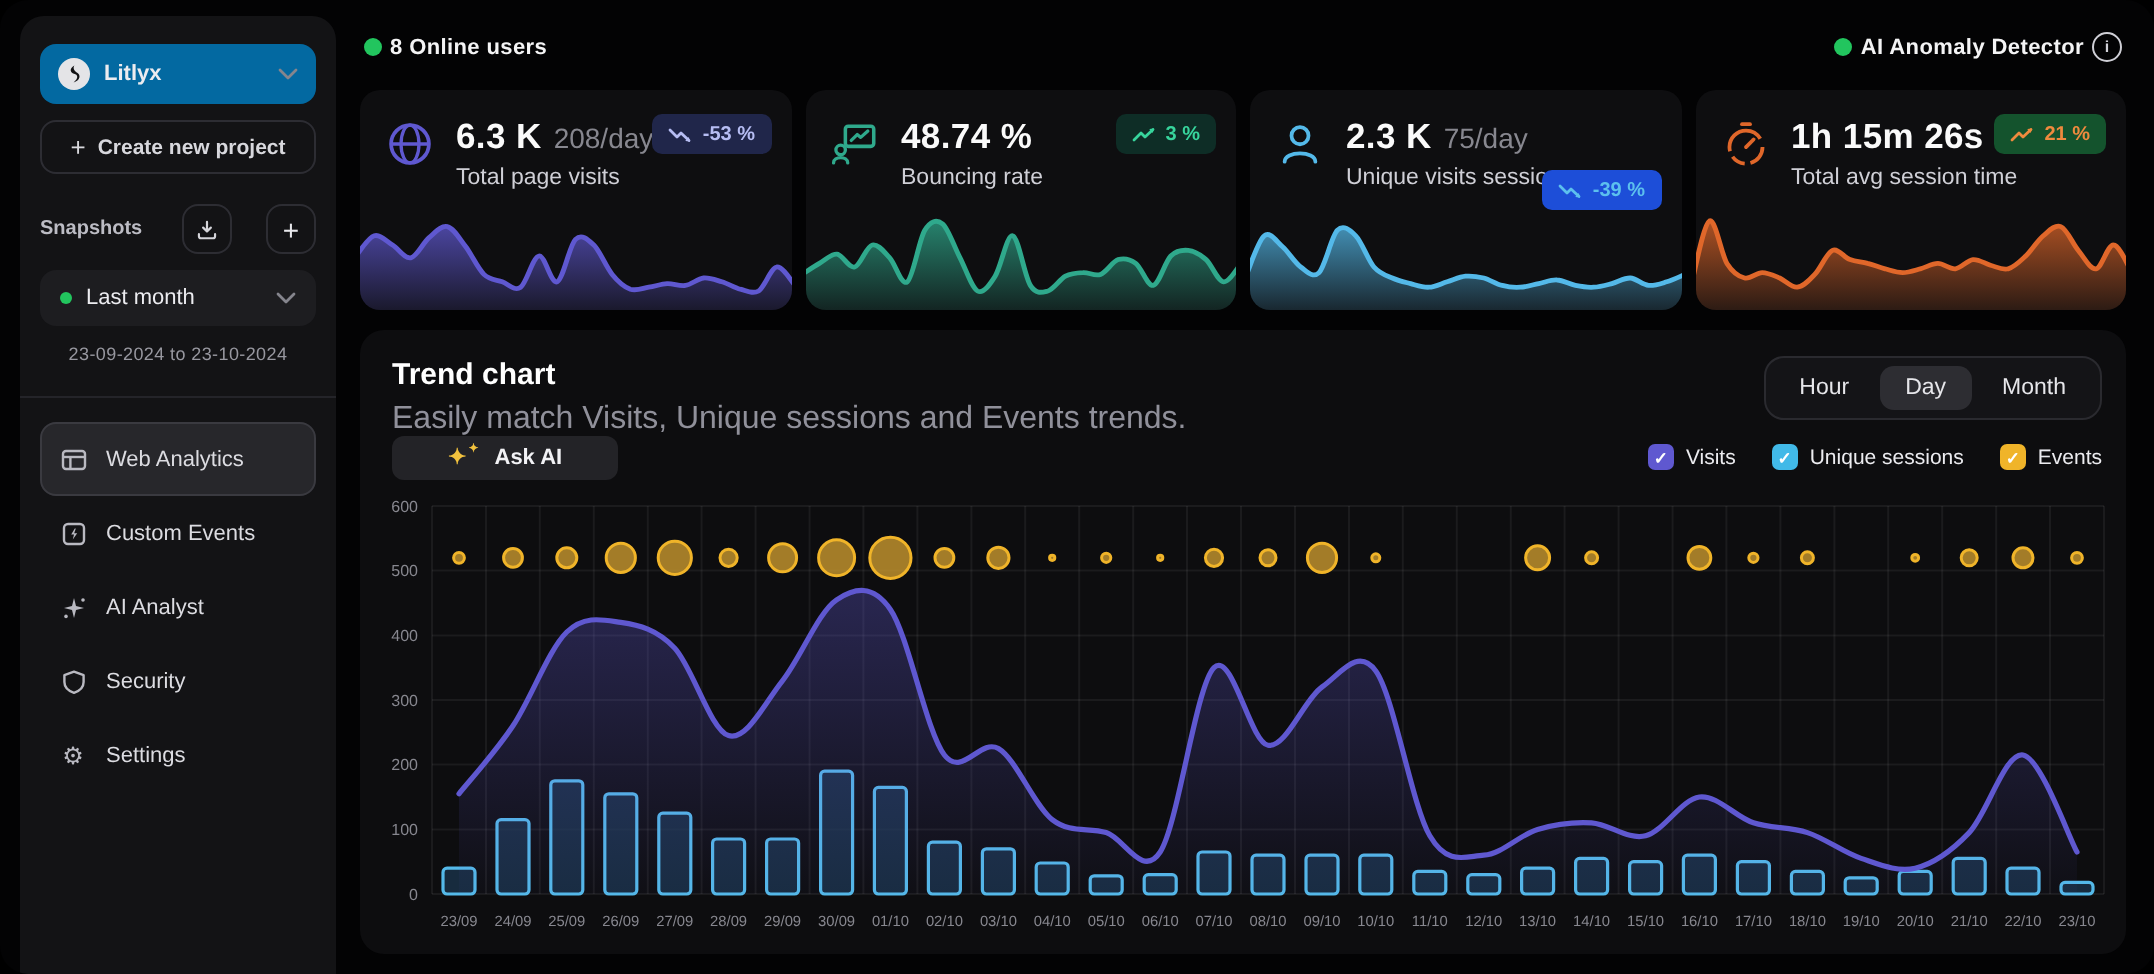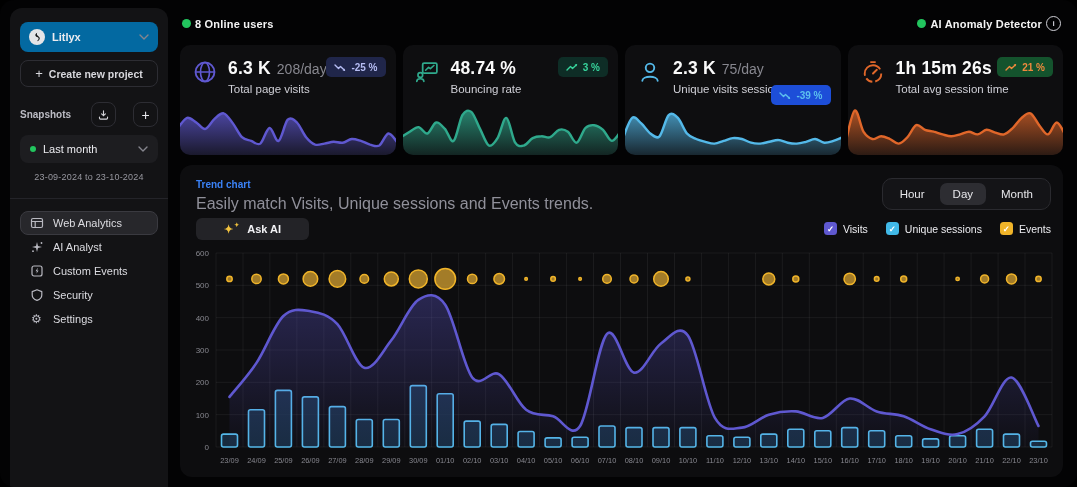--- a/index.html
+++ b/index.html
@@ -17,21 +17,21 @@
   .snap-row{margin-top:15px;display:flex;align-items:center;gap:17px;}
   .snap-label{font-size:10px;font-weight:600;color:#bcbcc4;}
   .icon-btn{margin-left:auto;width:25px;height:25px;border:1px solid #2d2d33;border-radius:8px;background:transparent;display:flex;align-items:center;justify-content:center;color:#d5d5da;cursor:pointer;}
   .icon-btn + .icon-btn{margin-left:0;}
   .icon-btn .plus{font-size:14px;line-height:1;color:#e8e8ec;}
   .select{margin-top:8px;display:flex;align-items:center;gap:7px;background:#1d1d20;border-radius:8px;height:28px;padding:0 10px;cursor:pointer;}
   .gdot{width:6px;height:6px;border-radius:50%;flex:none;}
   .select-text{font-size:11px;color:#ececf0;}
   .daterange{margin-top:9px;text-align:center;font-size:9px;color:#97979f;letter-spacing:.2px;}
   .divider{border:none;border-top:1px solid #242429;margin:16px -10px 12px;}
-  .nav-item{display:flex;align-items:center;gap:9px;height:24px;padding:0 8px;border:1px solid transparent;border-radius:8px;font-size:11px;color:#dcdce1;cursor:pointer;box-sizing:border-box;}
+  .nav-item{display:flex;align-items:center;gap:9px;height:37px;padding:0 8px;border:1px solid transparent;border-radius:8px;font-size:11px;color:#dcdce1;cursor:pointer;box-sizing:border-box;}
   .nav-item .nicon{width:15px;display:flex;justify-content:center;color:#b9b9c1;font-size:12px;line-height:1;}
   .nav-item.active{background:#27272b;border-color:#3a3a40;}
 
   
   .main{position:absolute;left:180px;right:14px;top:0;bottom:0;}
   .topbar{position:absolute;top:16px;left:2px;right:2px;display:flex;align-items:center;justify-content:space-between;}
   .tb-group{display:flex;align-items:center;gap:4px;}
   .dot8{width:9px;height:9px;border-radius:50%;}
   .tb-text{font-size:11px;font-weight:700;color:#f4f4f5;letter-spacing:.2px;}
   .info-ic{width:13px;height:13px;border:1.3px solid #cfcfd6;border-radius:50%;color:#cfcfd6;font-size:8px;font-weight:700;display:flex;align-items:center;justify-content:center;font-style:normal;}
@@ -44,21 +44,21 @@
   .cvals{display:flex;align-items:baseline;gap:6px;}
   .cval{font-size:17.5px;font-weight:700;color:#fafafa;letter-spacing:.2px;}
   .cper{font-size:14px;color:#87878f;}
   .clabel{font-size:11.5px;color:#cfcfd6;margin-top:4px;}
   .badge{position:absolute;top:12px;right:10px;height:20px;padding:0 8px;border-radius:5px;display:flex;align-items:center;gap:5px;font-size:10px;font-weight:700;}
   .spark{position:absolute;left:0;bottom:0;width:100%;height:56px;display:block;}
 
   
   .trend{position:absolute;top:165px;left:0;right:0;height:312px;background:#0d0d0f;border-radius:12px;}
   .t-head{position:absolute;top:14px;left:16px;}
-  .t-title{font-size:10px;font-weight:700;color:#3b82f6;}
+  .t-title{font-size:15px;font-weight:700;color:#ffffff;}
   .t-sub{font-size:16px;color:#90909a;margin-top:5px;}
   .tabs{position:absolute;top:13px;right:12px;display:flex;background:#141417;border:1px solid #2a2a2f;border-radius:10px;padding:4px;gap:2px;}
   .tab{font-size:11.5px;color:#e6e6ea;padding:5px 13px;border-radius:7px;cursor:pointer;}
   .tab.active{background:#2d2d32;}
   .askai{position:absolute;top:53px;left:16px;display:flex;align-items:center;gap:8px;background:#232327;border:none;border-radius:6px;padding:5px 28px;font-size:11px;font-weight:600;color:#f2f2f5;font-family:inherit;cursor:pointer;}
   .askai .sp1{color:#f2c23e;font-size:11px;line-height:1;}
   .askai .sp2{color:#f2c23e;font-size:6px;line-height:1;margin-left:-7px;margin-top:-8px;}
   .legend{position:absolute;top:57px;right:12px;display:flex;align-items:center;gap:18px;}
   .litem{display:flex;align-items:center;gap:6px;cursor:pointer;}
   .cb{width:13px;height:13px;border-radius:3.5px;display:flex;align-items:center;justify-content:center;color:#fff;font-size:8.5px;font-weight:700;}
@@ -124,35 +124,35 @@
               <rect x="1.5" y="2.5" width="11" height="9" rx="1.5" fill="none" stroke="currentColor" stroke-width="1.2"></rect>
               <line x1="1.5" y1="5.5" x2="12.5" y2="5.5" stroke="currentColor" stroke-width="1.2"></line>
               <line x1="5.2" y1="5.5" x2="5.2" y2="11.5" stroke="currentColor" stroke-width="1.2"></line>
             </svg>
         </span>
         <span>Web Analytics</span>
       </div>
       <div class="nav-item">
         <span class="nicon">
           <svg width="14" height="14" viewBox="0 0 14 14">
+              <rect x="2" y="2" width="10" height="10" rx="2" fill="none" stroke="currentColor" stroke-width="1.2"></rect>
+              <path d="M7.4 4.2 L5.6 7.2 H7 L6.4 9.8 L8.6 6.6 H7.1 L7.9 4.2 Z" fill="currentColor"></path>
+            </svg>
+        </span>
+        <span>Custom Events</span>
+      </div>
+      <div class="nav-item">
+        <span class="nicon">
+          <svg width="14" height="14" viewBox="0 0 14 14">
               <path d="M7 2 L8 6 L12 7 L8 8 L7 12 L6 8 L2 7 L6 6 Z" fill="currentColor"></path>
               <circle cx="11.5" cy="3" r="0.9" fill="currentColor"></circle>
               <circle cx="3" cy="11.2" r="0.9" fill="currentColor"></circle>
             </svg>
         </span>
         <span>AI Analyst</span>
-      </div>
-      <div class="nav-item">
-        <span class="nicon">
-          <svg width="14" height="14" viewBox="0 0 14 14">
-              <rect x="2" y="2" width="10" height="10" rx="2" fill="none" stroke="currentColor" stroke-width="1.2"></rect>
-              <path d="M7.4 4.2 L5.6 7.2 H7 L6.4 9.8 L8.6 6.6 H7.1 L7.9 4.2 Z" fill="currentColor"></path>
-            </svg>
-        </span>
-        <span>Custom Events</span>
       </div>
       <div class="nav-item">
         <span class="nicon">
           <svg width="14" height="14" viewBox="0 0 14 14">
               <path d="M7 1.8 L11.8 3.6 V7 C11.8 9.6 9.7 11.5 7 12.4 C4.3 11.5 2.2 9.6 2.2 7 V3.6 Z" fill="none" stroke="currentColor" stroke-width="1.2" stroke-linejoin="round"></path>
             </svg>
         </span>
         <span>Security</span>
       </div>
       <div class="nav-item">
@@ -192,21 +192,21 @@
               <span class="cval">6.3 K</span>
               <span class="cper">208/day</span>
             </div>
             <div class="clabel">Total page visits</div>
           </div>
           <span class="badge" style="background: rgb(32, 38, 74); color: rgb(182, 189, 243);">
             <svg width="12" height="9" viewBox="0 0 12 9">
                 <polyline points="1,2 4.5,5.5 6.5,3.5 10.5,7.3" fill="none" stroke="currentColor" stroke-width="1.4" stroke-linecap="round" stroke-linejoin="round"></polyline>
                 <path d="M11 7.7 L8.6 7.5 L10.4 5.5 Z" fill="currentColor"></path>
               </svg>
-            <span>-25 %</span>
+            <span>-53 %</span>
           </span>
         </div>
         <svg class="spark" id="spark0" viewBox="0 0 209 56" preserveAspectRatio="none">
             <defs>
               <linearGradient id="sg0" x1="0" y1="0" x2="0" y2="1">
                 <stop offset="0" stop-color="#5f58d0" stop-opacity="0.75"></stop>
                 <stop offset="1" stop-color="#5f58d0" stop-opacity="0.12"></stop>
               </linearGradient>
             </defs>
             <path d="M -2,29 C -0.5,27.3 3.9,19.8 6.9,18.9 C 9.8,18.0 12.8,21.6 15.8,23.5 C 18.7,25.3 21.7,30.5 24.6,29.9 C 27.6,29.3 30.5,22.4 33.5,19.8 C 36.5,17.2 39.4,13.5 42.4,14.3 C 45.3,15.0 48.3,20.4 51.3,24.4 C 54.2,28.4 57.2,35.3 60.1,38.2 C 63.1,41.1 66.0,40.8 69.0,41.9 C 72.0,43.0 74.9,46.8 77.9,44.6 C 80.8,42.5 83.8,29.5 86.8,29.0 C 89.7,28.5 92.7,43.3 95.6,41.9 C 98.6,40.5 101.5,23.8 104.5,20.7 C 107.5,17.7 110.4,20.6 113.4,23.5 C 116.3,26.4 119.3,34.5 122.3,38.2 C 125.2,41.9 128.2,44.5 131.1,45.6 C 134.1,46.6 137.0,45.1 140.0,44.6 C 143.0,44.2 145.9,43.0 148.9,42.8 C 151.8,42.6 154.8,44.2 157.8,43.7 C 160.7,43.3 163.7,40.3 166.6,40.0 C 169.6,39.7 172.5,41.0 175.5,41.9 C 178.5,42.8 181.4,44.8 184.4,45.6 C 187.3,46.3 190.3,48.3 193.3,46.5 C 196.2,44.6 199.2,35.0 202.1,34.5 C 205.1,34.1 209.5,42.2 211.0,43.7 L 211,58 L -2,58 Z" fill="url(#sg0)" stroke="none"></path>

